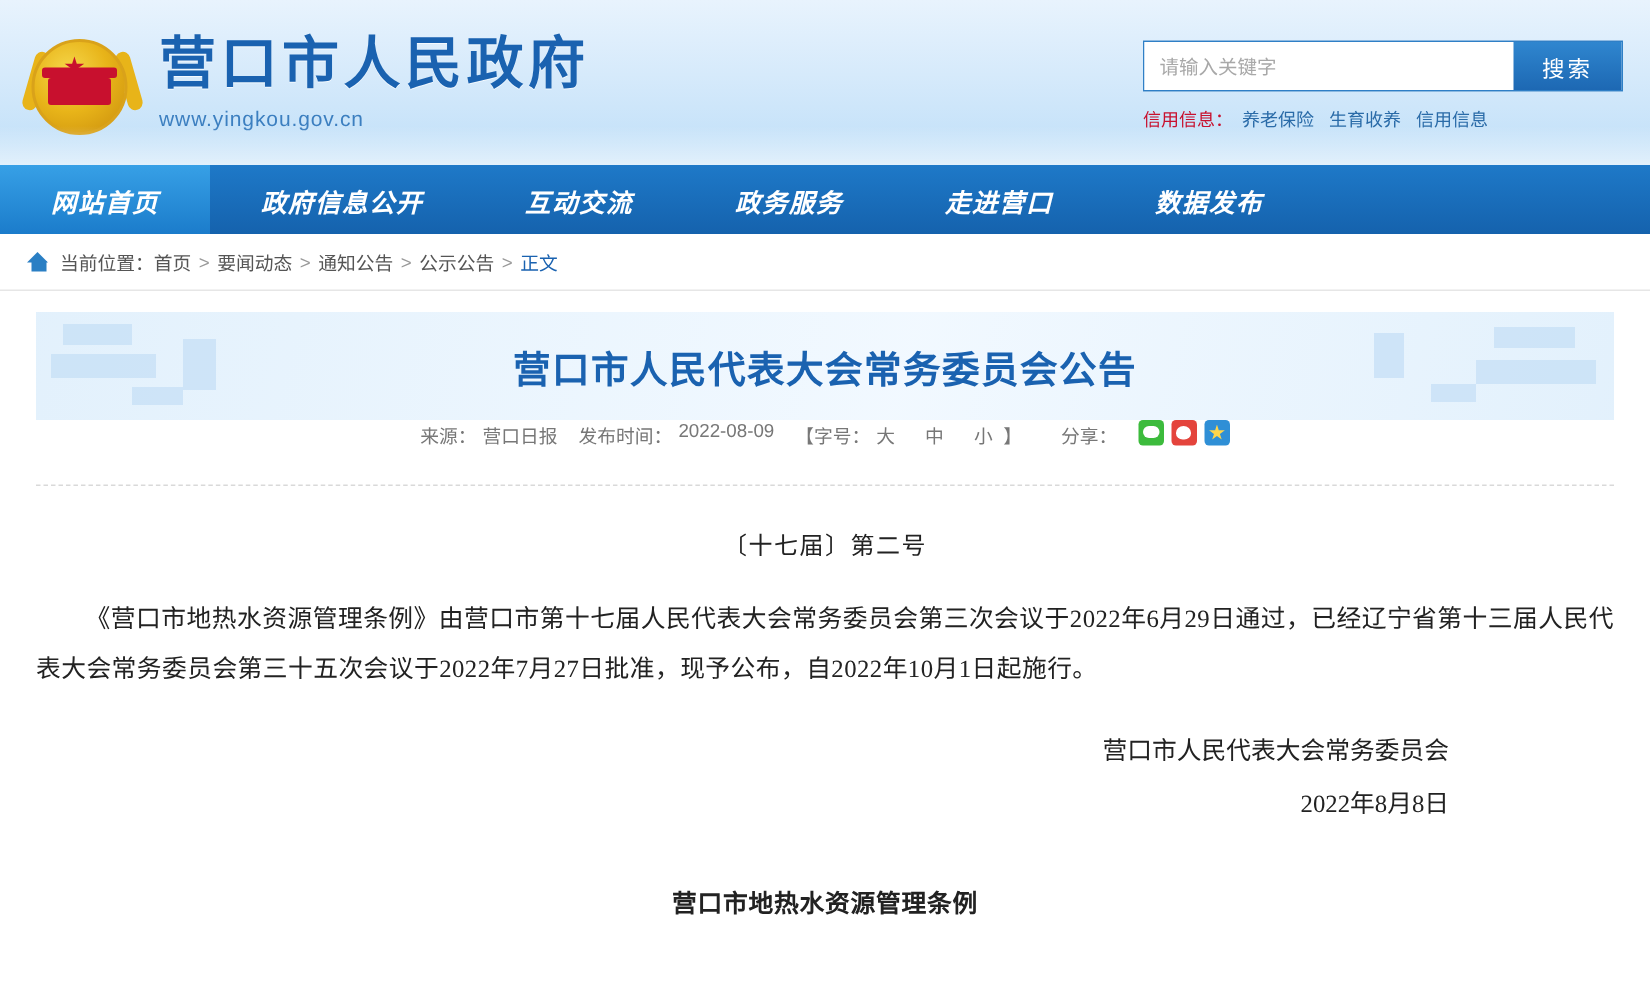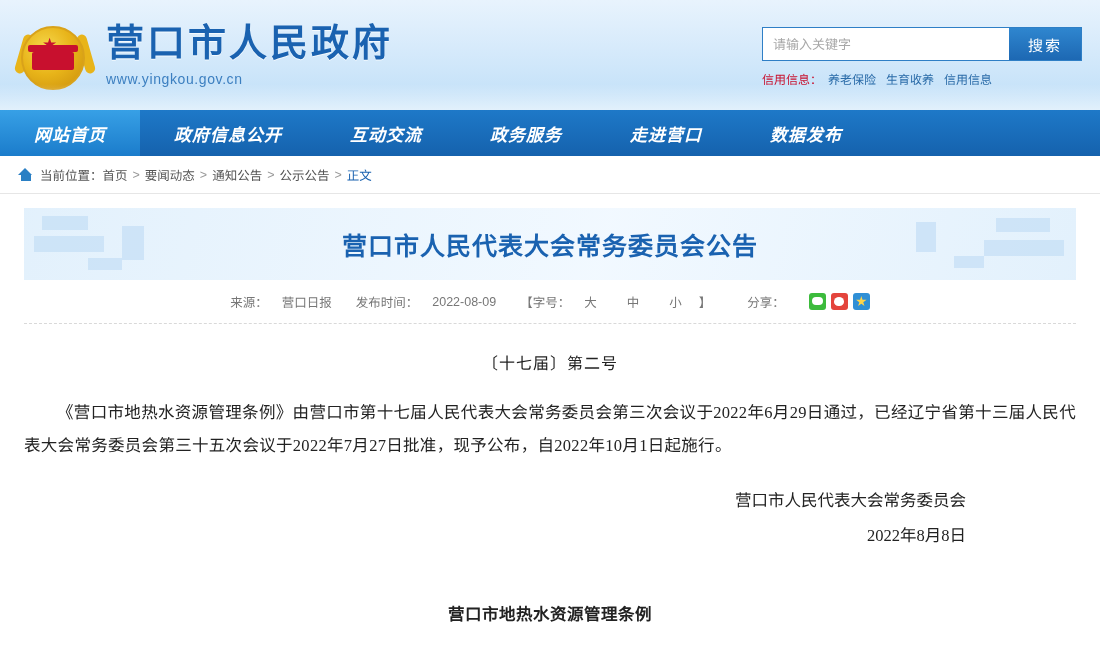--- a/index.html
+++ b/index.html
@@ -239,23 +239,23 @@
     color: #1a62b0;
     letter-spacing: 1px;
     text-align: center;
   }
 
   
   .meta-row {
     margin: 0 24px;
     height: 44px;
     display: flex;
-    align-items: center;
+    align-items: flex-start;
     justify-content: center;
-    gap: 24px;
+    gap: 14px;
     font-size: 12.5px;
     color: #777;
     border-bottom: 1px dashed #d9d9d9;
   }
   .meta-row .fs-opt { margin: 0 3px; cursor: pointer; color: #777; }
   .meta-row .share-label { margin-left: 12px; }
   .share-icons { display: flex; gap: 5px; align-items: center; }
   .share-icon {
     width: 17px; height: 17px;
     border-radius: 3px;
@@ -309,21 +309,21 @@
     letter-spacing: 0.3px;
   }
   .signature {
     margin-top: 22px;
     text-align: right;
     font-size: 16.5px;
     line-height: 2.1;
     padding-right: 110px;
   }
   .attach-title {
-    margin-top: 48px;
+    margin-top: 36px;
     text-align: center;
     font-size: 16.5px;
     font-weight: bold;
     letter-spacing: 0.5px;
   }
 </style>
 </head>
 <body>
 
 <div class="header">

